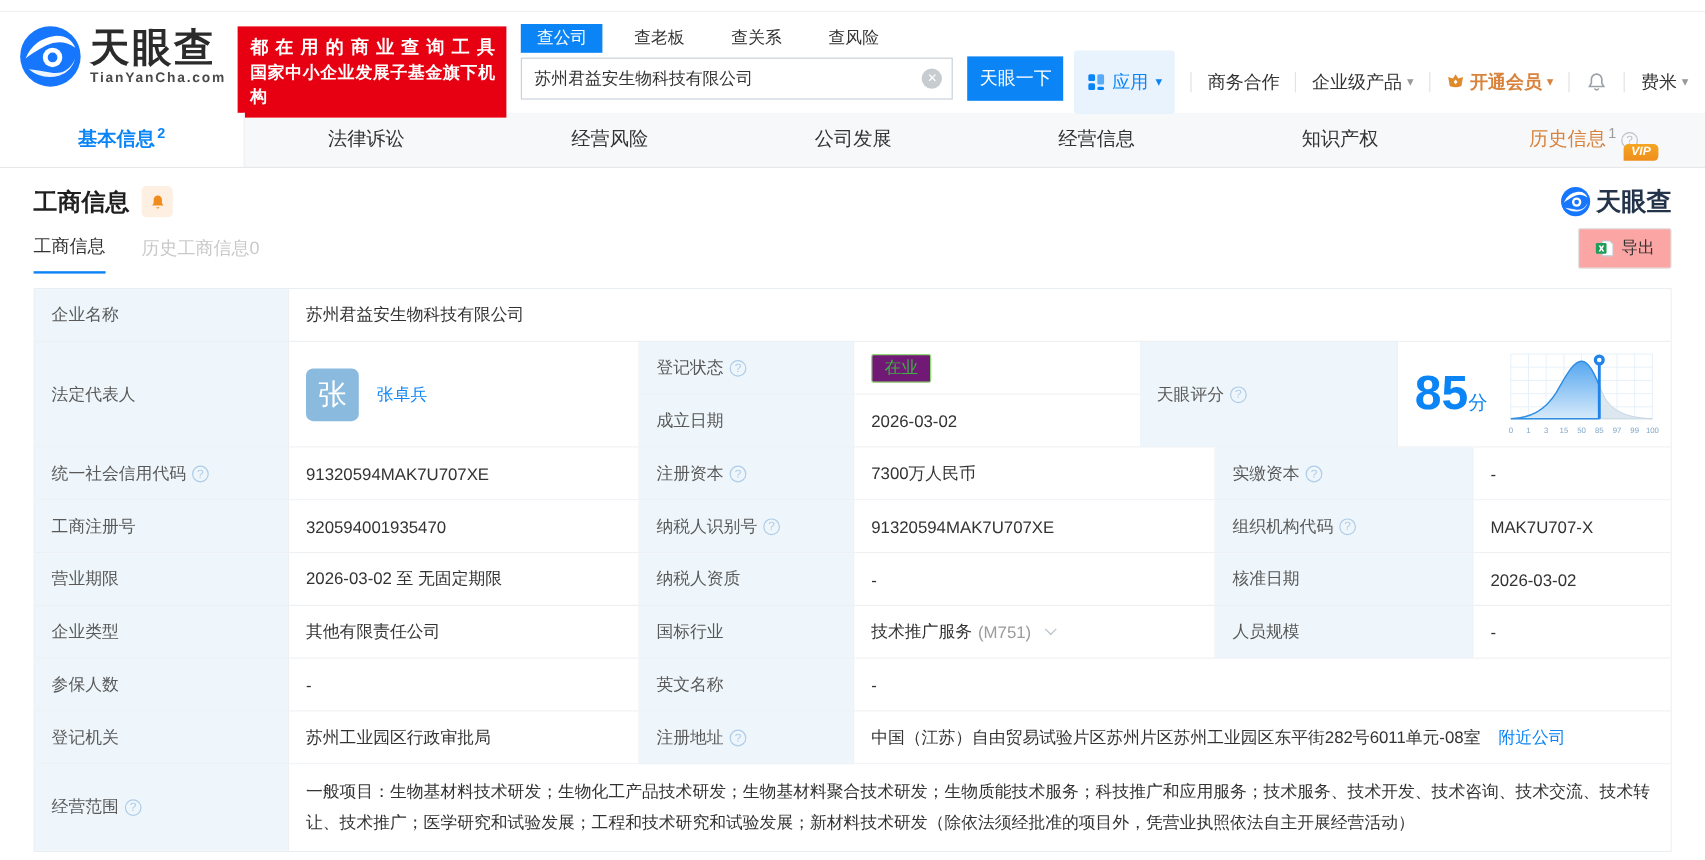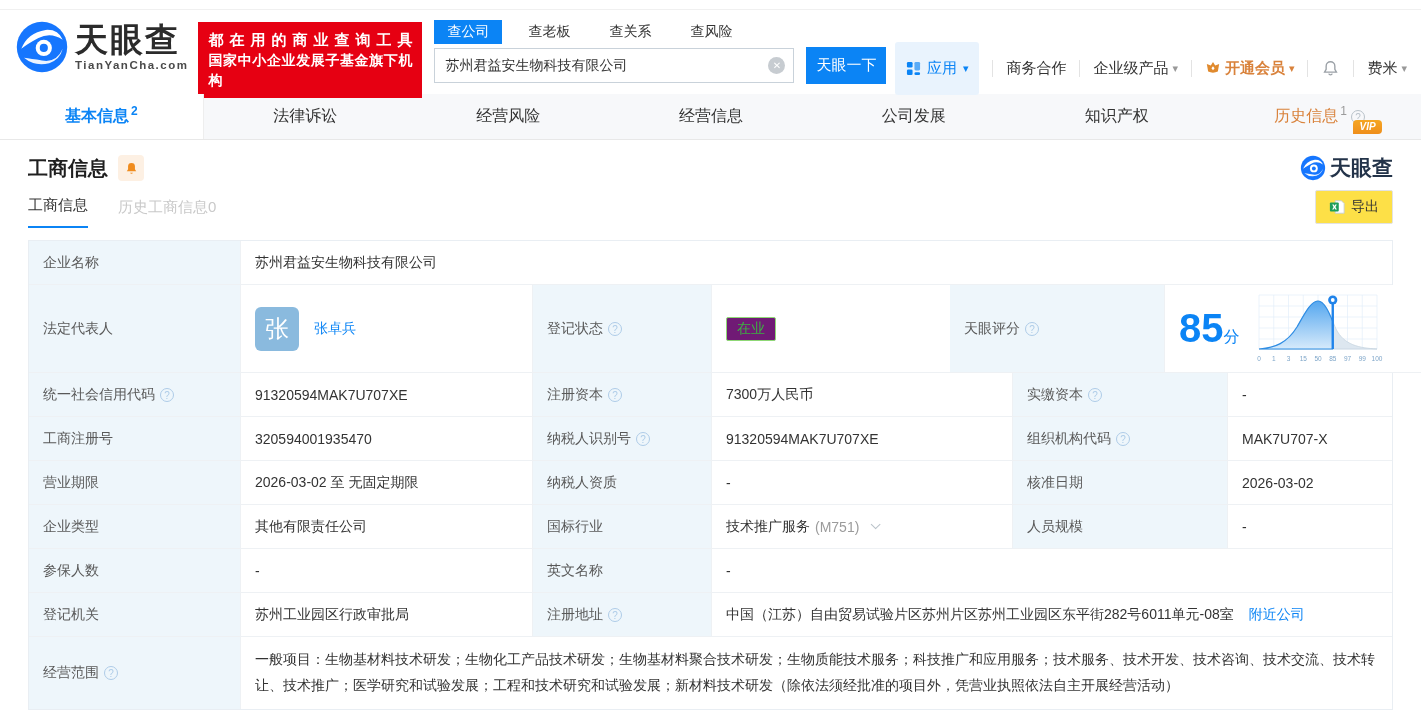--- a/index.html
+++ b/index.html
@@ -54,36 +54,36 @@
   .bizHeader h2 { font-size:20px; color:#1f1f1f; }
   .bellchip { margin-left:10px; width:26px; height:26px; background:#fdf0e3; border-radius:4px; display:flex; align-items:center; justify-content:center; cursor:pointer; }
   .watermark { margin-left:auto; display:flex; align-items:center; gap:4px; }
   .watermark svg { width:26px; height:26px; }
   .watermark span { font-size:21px; font-weight:bold; color:#233349; }
 
   
   .subtabs { display:flex; align-items:flex-end; padding:14px 28px 0; position:relative; }
   .subtab { font-size:15px; color:#c9c9c9; margin-right:30px; padding-bottom:11px; cursor:pointer; }
   .subtab.active { color:#333; border-bottom:2px solid #0b84f5; }
-  .export-btn { position:absolute; right:28px; top:8px; width:78px; height:34px; background:#fde047; border:1px solid #e2e2e2; border-radius:2px; display:flex; align-items:center; justify-content:center; gap:6px; font-size:14px; color:#333; cursor:pointer; font-family:inherit; }
+  .export-btn { position:absolute; right:28px; top:8px; width:78px; height:34px; background:#fca5a5; border:1px solid #e2e2e2; border-radius:2px; display:flex; align-items:center; justify-content:center; gap:6px; font-size:14px; color:#333; cursor:pointer; font-family:inherit; }
 
   
   .tbl { margin:12px 28px 0; border:1px solid #e9eef3; }
   .r { display:flex; }
   .lc, .vc { display:flex; align-items:center; padding:0 14px; font-size:14px; min-height:44px;
              border-bottom:1px solid #eef1f4; border-right:1px solid #eef1f4; gap:5px; }
   .lc { background:#eef6fb; color:#595959; flex:none; }
   .vc { background:#fff; color:#333; }
   .c1{width:212px;} .c2{width:292px;} .c3{width:179px;} .c4{width:301px;} .c5{width:215px;}
   .grow { flex:1; border-right:none; }
   .r:last-child .lc, .r:last-child .vc { border-bottom:none; }
 
   .r2 { display:flex; }
   .r2 .tall { min-height:88px; }
-  .mid2 { width:417px; display:flex; }
+  .mid2 { width:417px; display:flex; flex-direction:column; }
   .mid2 .sub { display:flex; flex:1; }
   .avatar { width:44px; height:44px; border-radius:6px; background:#8abade; color:#fff; font-size:24px; display:flex; align-items:center; justify-content:center; flex:none; }
   .link { color:#0b84f5; cursor:pointer; text-decoration:none; }
   .name-link { margin-left:10px; }
   .status-badge { display:inline-block; padding:2px 10px; font-size:14px; color:#3eb043; background:#701a75; border:1px solid #8fd876; border-radius:2px; }
 
   .score-cell { justify-content:space-between; padding-right:8px; }
   .score-num { color:#0b84f5; white-space:nowrap; }
   .score-big { font-size:40px; font-weight:bold; }
   .score-unit { font-size:16px; }
@@ -183,24 +183,24 @@
     <span>基本信息</span>
     <span class="sup">2</span>
   </div>
   <div class="mtab">
     <span>法律诉讼</span>
   </div>
   <div class="mtab">
     <span>经营风险</span>
   </div>
   <div class="mtab">
+    <span>公司发展</span>
+  </div>
+  <div class="mtab">
     <span>经营信息</span>
-  </div>
-  <div class="mtab">
-    <span>公司发展</span>
   </div>
   <div class="mtab">
     <span>知识产权</span>
   </div>
   <div class="mtab history">
     <span class="vip-badge">VIP</span>
     <span>历史信息</span>
     <span class="sup">1</span>
     <span class="qmark">?</span>
   </div>

